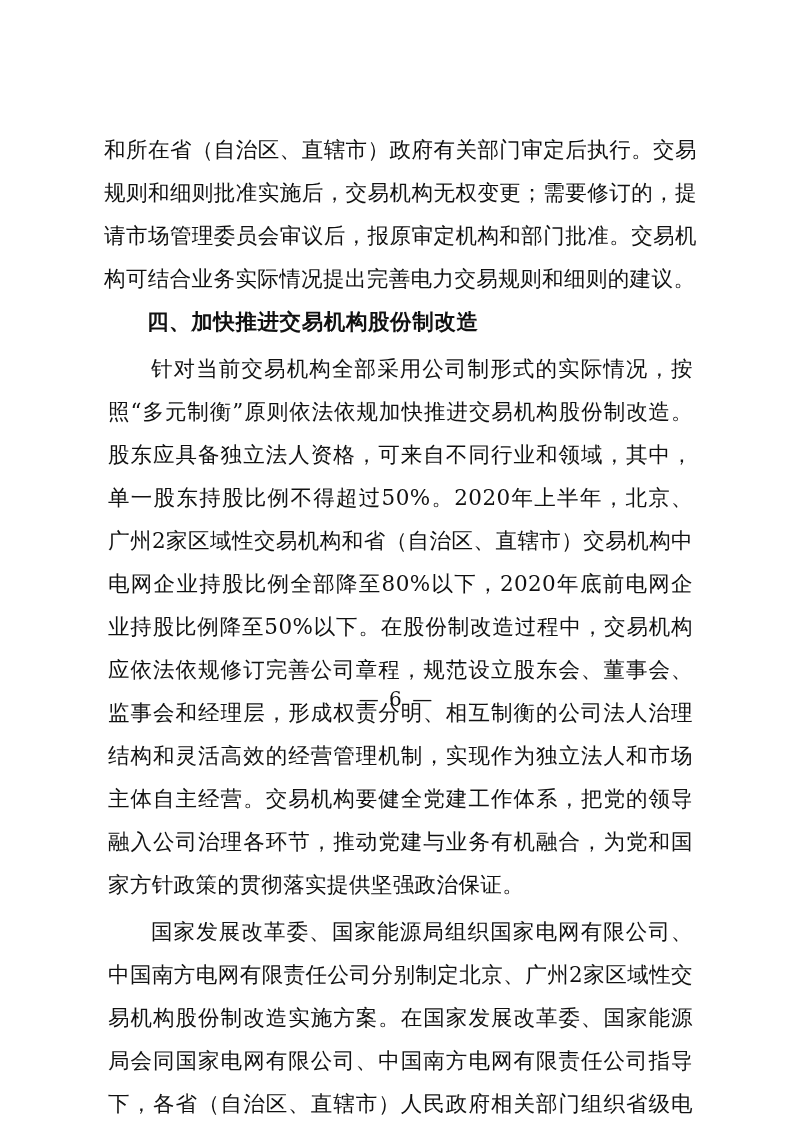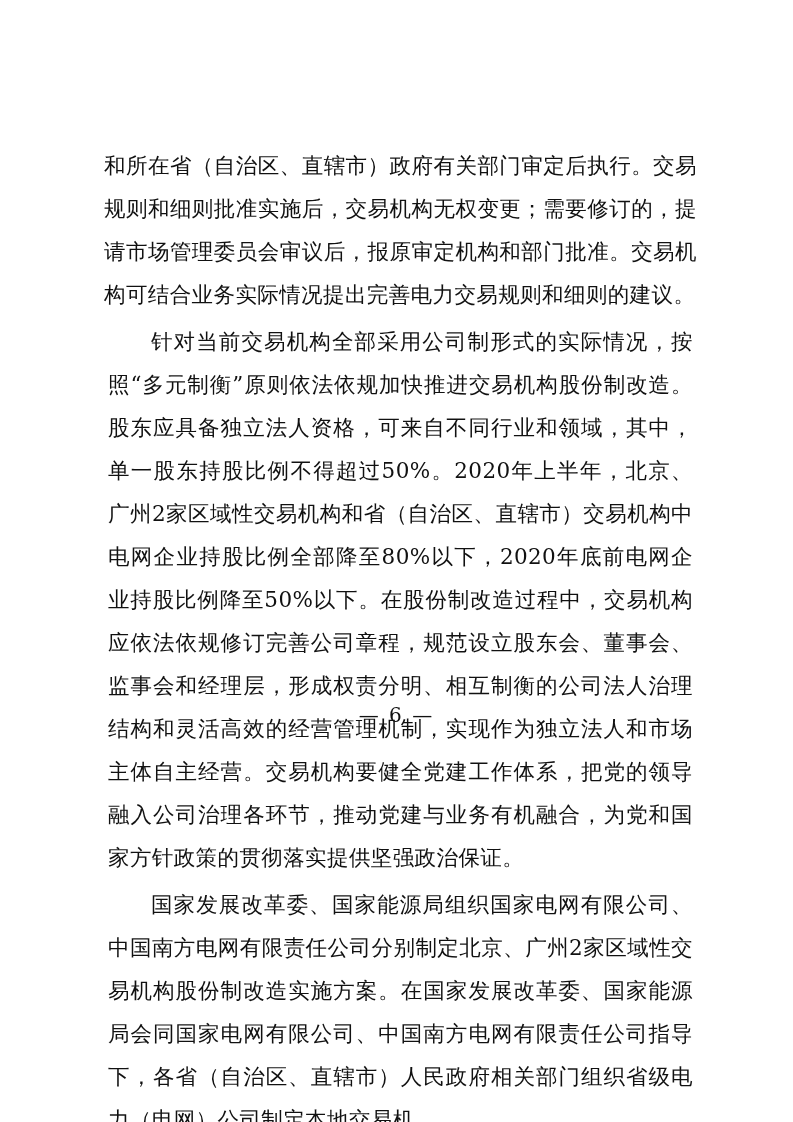--- a/index.html
+++ b/index.html
@@ -11,21 +11,21 @@
     width: 793px;
     height: 1122px;
     font-family: "DejaVu Serif", "Liberation Serif", serif;
     color: #111111;
     position: relative;
     overflow: hidden;
   }
   .page {
     position: absolute;
     left: 0;
-    top: 16px;
+    top: 0;
     width: 793px;
     height: 807px;
     box-sizing: border-box;
     padding: 128px 96px 40px 104px;
   }
   .doc-body {
     font-size: 21.5px;
     line-height: 43px;
     letter-spacing: 0.4px;
     text-align: justify;
@@ -59,17 +59,18 @@
     color: #111111;
     letter-spacing: 2px;
   }
 </style>
 </head>
 <body>
 
 <div class="page">
   <div class="doc-body">
     <p class="para-cont">和所在省（自治区、直辖市）政府有关部门审定后执行。交易规则和细则批准实施后，交易机构无权变更；需要修订的，提请市场管理委员会审议后，报原审定机构和部门批准。交易机构可结合业务实际情况提出完善电力交易规则和细则的建议。</p>
+    <h2 class="section-heading">四、加快推进交易机构股份制改造</h2>
     <p class="para">针对当前交易机构全部采用公司制形式的实际情况，按照“多元制衡”原则依法依规加快推进交易机构股份制改造。股东应具备独立法人资格，可来自不同行业和领域，其中，单一股东持股比例不得超过50%。2020年上半年，北京、广州2家区域性交易机构和省（自治区、直辖市）交易机构中电网企业持股比例全部降至80%以下，2020年底前电网企业持股比例降至50%以下。在股份制改造过程中，交易机构应依法依规修订完善公司章程，规范设立股东会、董事会、监事会和经理层，形成权责分明、相互制衡的公司法人治理结构和灵活高效的经营管理机制，实现作为独立法人和市场主体自主经营。交易机构要健全党建工作体系，把党的领导融入公司治理各环节，推动党建与业务有机融合，为党和国家方针政策的贯彻落实提供坚强政治保证。</p>
     <p class="para">国家发展改革委、国家能源局组织国家电网有限公司、中国南方电网有限责任公司分别制定北京、广州2家区域性交易机构股份制改造实施方案。在国家发展改革委、国家能源局会同国家电网有限公司、中国南方电网有限责任公司指导下，各省（自治区、直辖市）人民政府相关部门组织省级电力（电网）公司制定本地交易机</p>
   </div>
   <div class="page-number">— 6 —</div>
 </div>
 
 </body></html>

